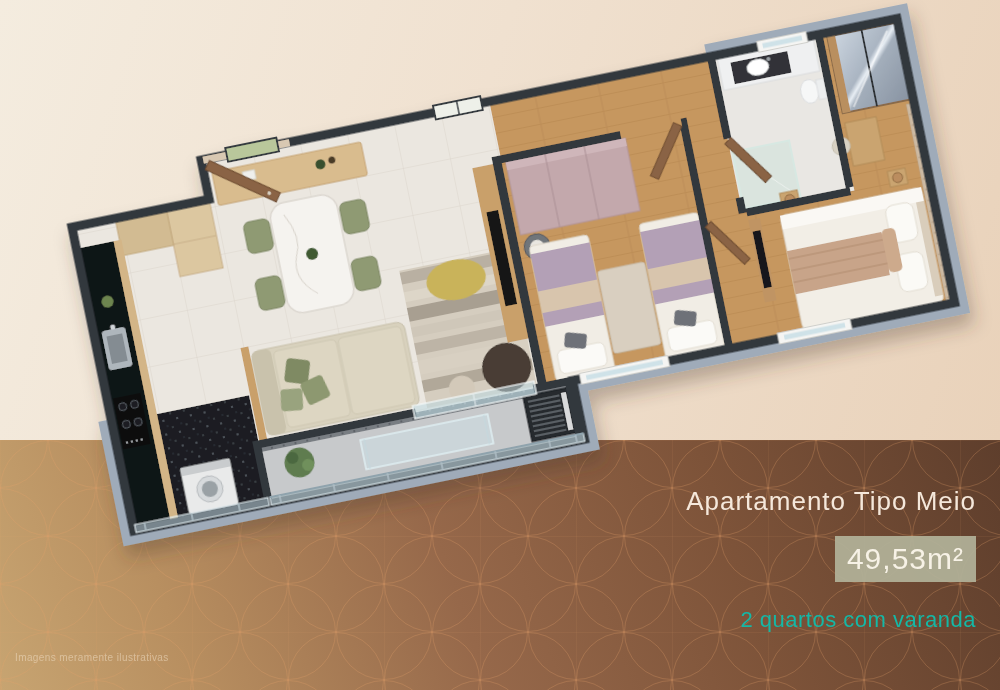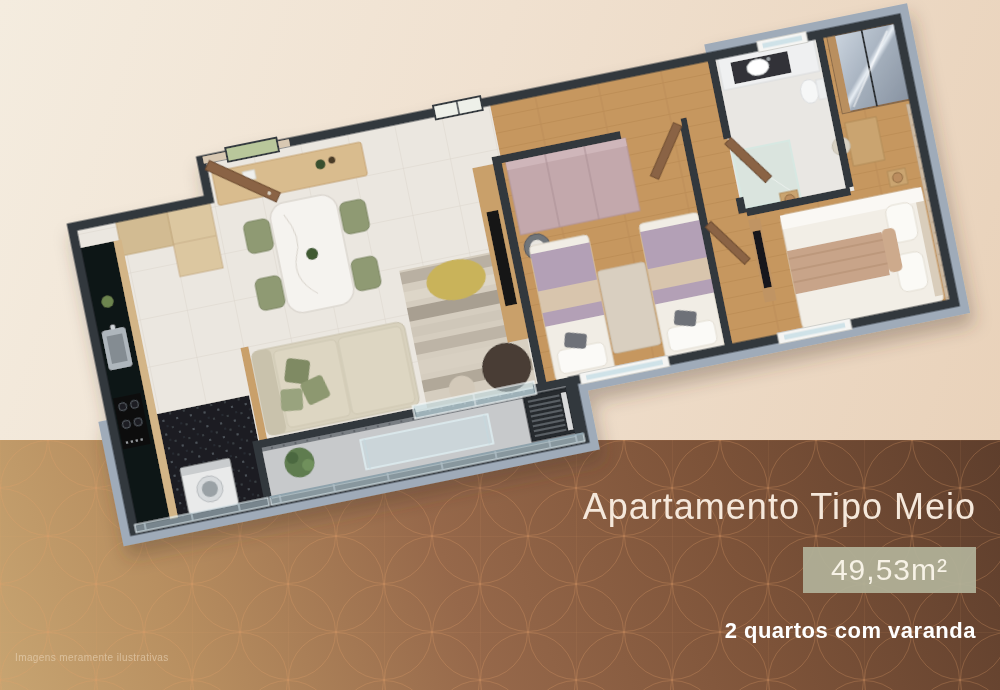--- a/index.html
+++ b/index.html
@@ -6,24 +6,24 @@
   .stage{position:relative;width:1000px;height:690px;overflow:hidden;
          font-family:"Liberation Sans",sans-serif;}
   .bg-top{position:absolute;left:0;top:0;width:1000px;height:442px;
           background:linear-gradient(108deg,#f4ecdf 0%,#f0e1d0 45%,#e9d2ba 100%);}
   .bg-band{position:absolute;left:0;top:440px;width:1000px;height:250px;
            background:linear-gradient(250deg,#5e3e2c 0%,#7d5339 28%,#96684a 55%,#b88f60 82%,#c7a471 100%);}
   .band-pattern{position:absolute;left:0;top:440px;width:1000px;height:250px;opacity:.9;}
   .plan-svg{position:absolute;left:0;top:0;width:1000px;height:690px;}
   .caption{position:absolute;right:24px;top:488px;display:flex;flex-direction:column;
            align-items:flex-end;text-align:right;}
-  .title{font-size:36px;font-weight:300;letter-spacing:1px;color:#f5e8db;line-height:1.05;}
+  .title{font-size:26px;font-weight:300;letter-spacing:1px;color:#f5e8db;line-height:1.05;}
   .area-badge{margin-top:21px;background:rgba(178,177,153,.93);color:#f7f2e6;
-              font-size:30px;font-weight:300;letter-spacing:1px;padding:6px 28px;}
-  .subtitle{margin-top:25px;font-size:22px;font-weight:700;letter-spacing:.5px;color:#ffffff;}
+              font-size:30px;font-weight:300;letter-spacing:1px;padding:6px 12px;}
+  .subtitle{margin-top:25px;font-size:22px;font-weight:400;letter-spacing:.5px;color:#14b8a6;}
   .disclaimer{position:absolute;left:15px;top:652px;font-size:10px;letter-spacing:.4px;
               color:rgba(240,222,196,.55);}
 </style>
 </head>
 <body>
 
 <div class="stage">
 
   <div class="bg-top"></div>
   <div class="bg-band"></div>

